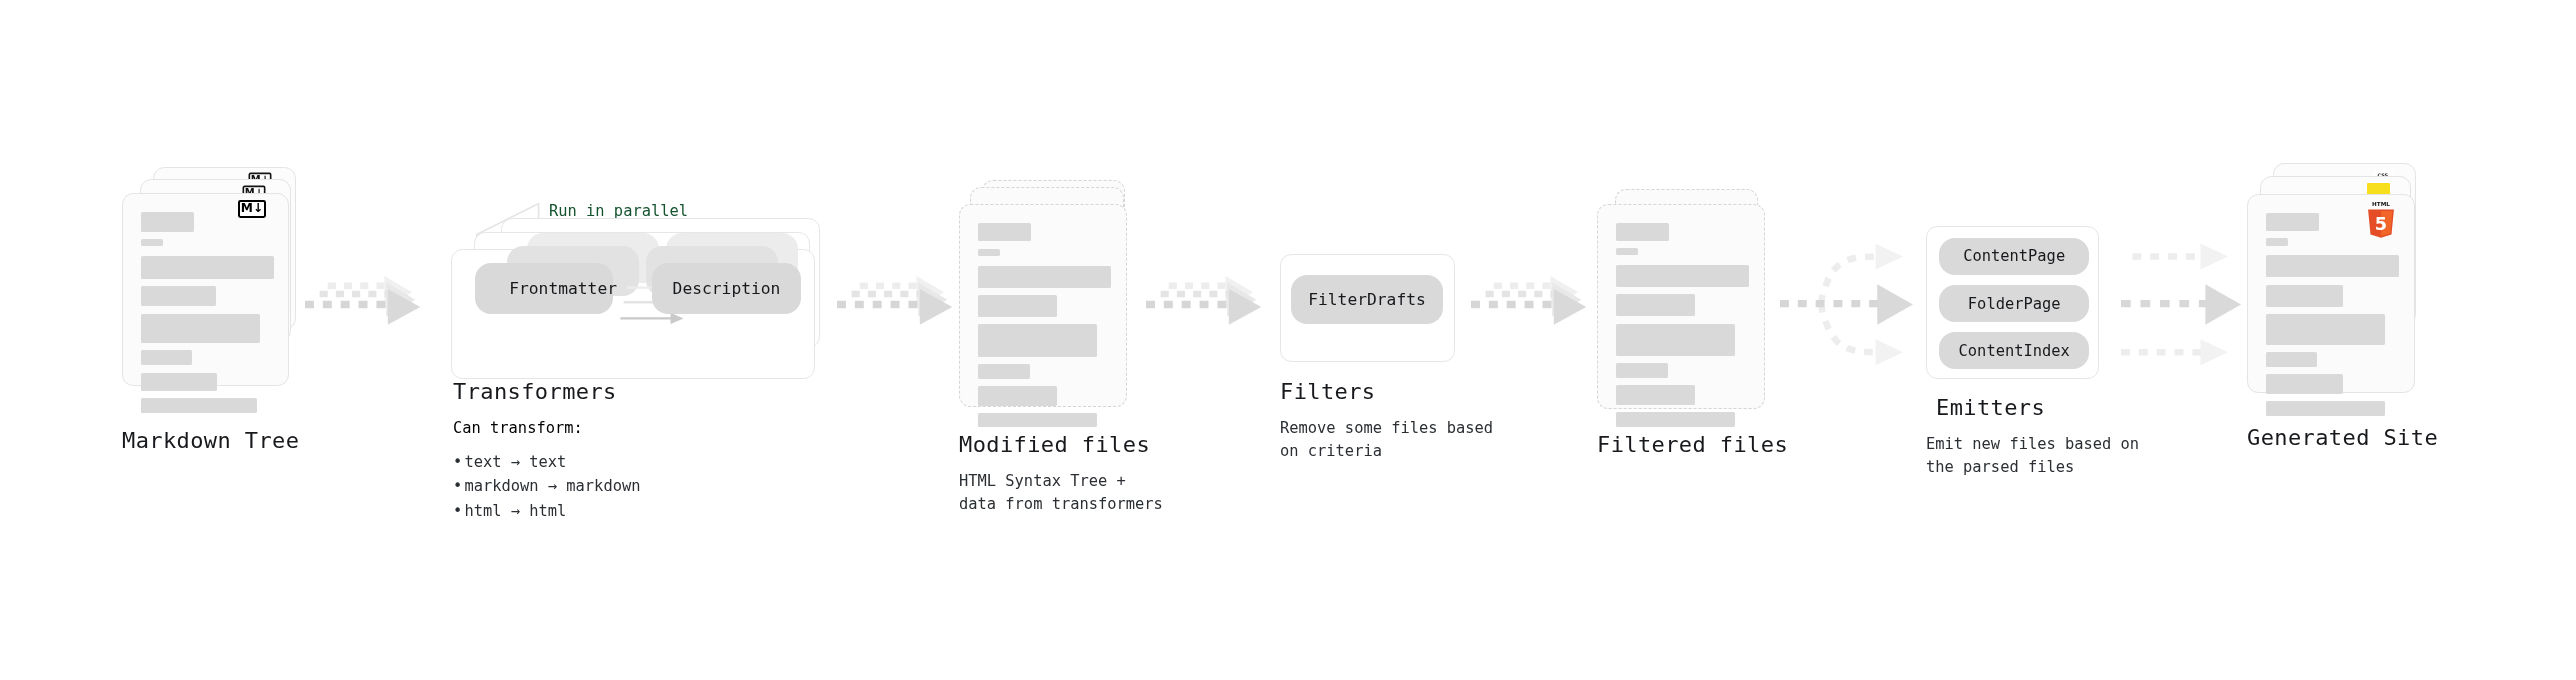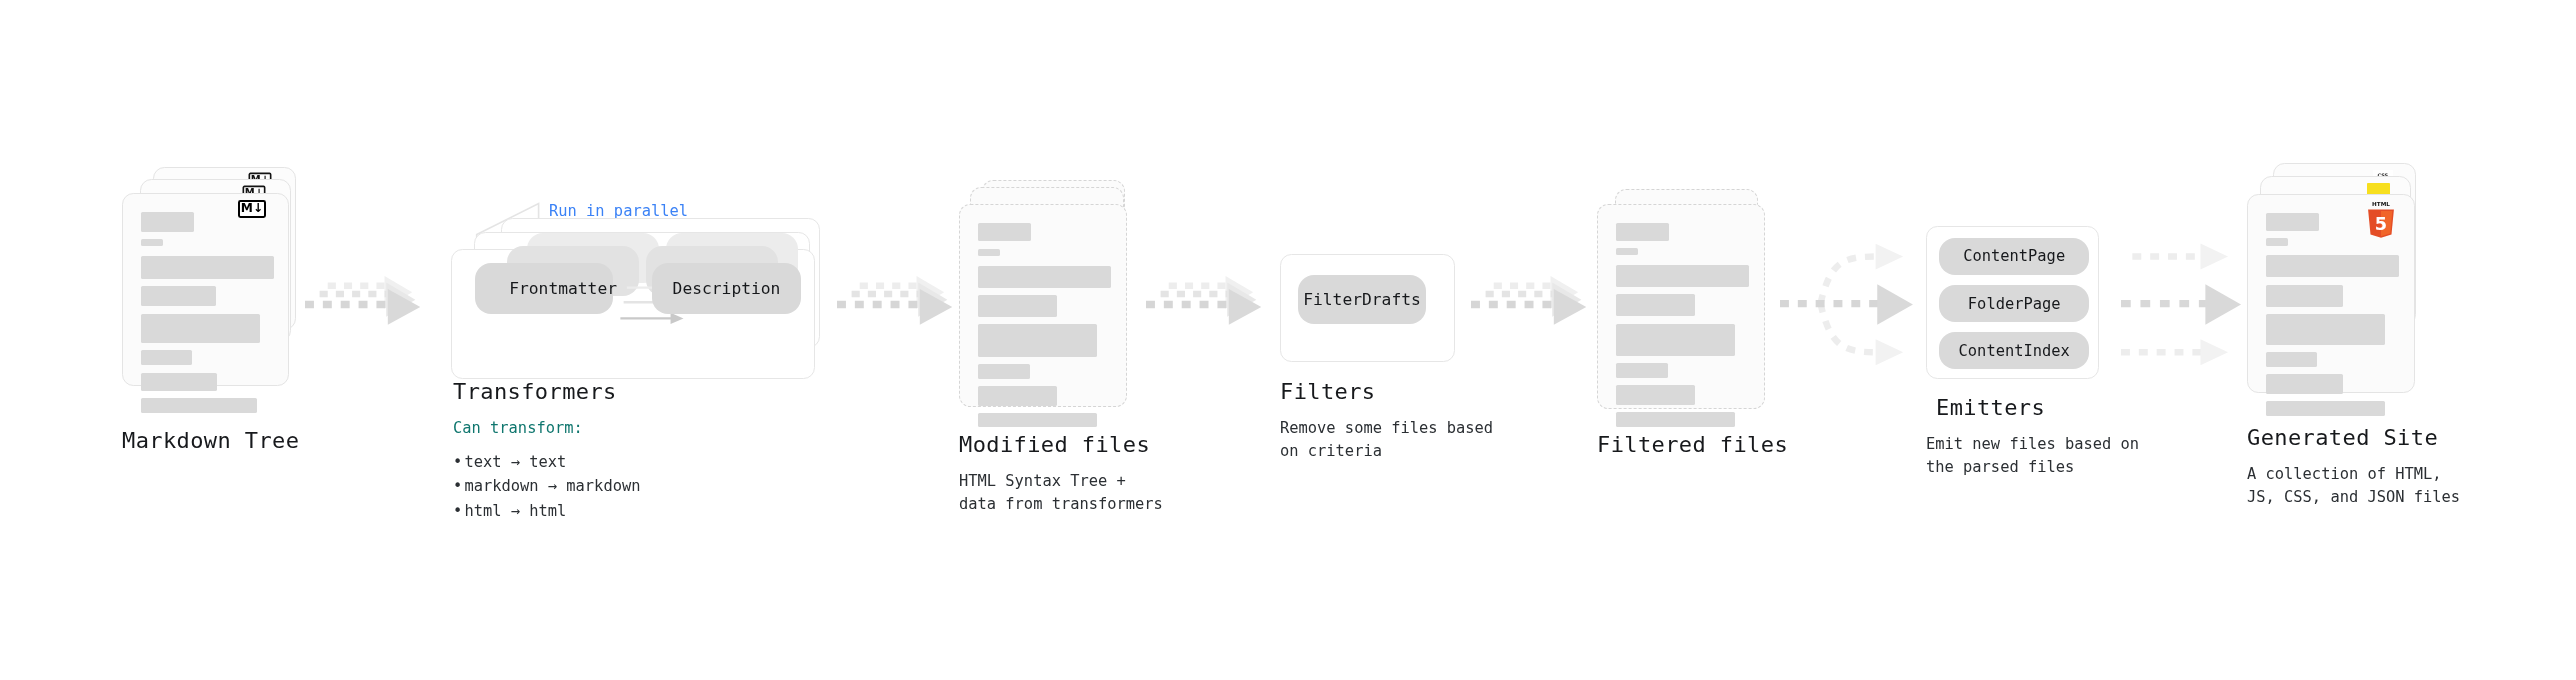--- a/index.html
+++ b/index.html
@@ -24,21 +24,21 @@
     position: absolute;
     font-size: 15.4px;
     line-height: 1.52;
     color: #2b2f33;
     white-space: pre-line;
   }
   .stage-sub {
     position: absolute;
     font-size: 15.4px;
     line-height: 1.52;
-    color: #0f766e;
+    color: #000000;
     white-space: nowrap;
   }
   .bullets { position: absolute; font-size: 15.4px; line-height: 1.58; color:#2b2f33;margin-top:10px; }
   .bullets div { white-space: nowrap; }
   .bullets span.dot { display:inline-block; width:11.4px; }
 
   
   .stack { position: absolute; }
   .card {
     position: absolute;
@@ -95,21 +95,21 @@
     font-size: 16.3px; color:#17191c;
     white-space: nowrap;
   }
   .pill.ghost1 { background:#e2e2e2; }
   .pill.ghost2 { background:#ececec; }
 
   
   .annot {
     position:absolute;
     font-size: 15.4px;
-    color:#3b82f6;
+    color:#14532d;
     white-space:nowrap;
   }
   svg { position:absolute; overflow:visible; }
 </style>
 </head>
 <body>
 
 <div id="stage">
 
   <div class="stack" style="left:122px; top:167px; width:187px; height:236px;">
@@ -239,21 +239,21 @@
       <line x1="18" y1="22" x2="108" y2="22"></line>
     </g>
     <polygon points="100,8 136,29 100,50" fill="#e8e8e8"></polygon>
     <g stroke="#d6d6d6" stroke-width="9" stroke-dasharray="11 11" fill="none">
       <line x1="0" y1="35" x2="110" y2="35"></line>
     </g>
     <polygon points="102,16 142,38 102,60" fill="#d9d9d9"></polygon>
   </svg>
 
   <div class="groupbox" style="left:1280px; top:254px; width:175px; height:108px;">
-    <div class="pill" style="left:17px; top:20.3px; width:128px; height:49px;">
+    <div class="pill" style="left:10px; top:20.3px; width:152px; height:49px;">
       <span>FilterDrafts</span>
     </div>
   </div>
 
   <div class="stage-title" style="left:1280px; top:379px;">Filters</div>
   <div class="stage-desc" style="left:1280px; top:417px;">Remove some files based
 on criteria</div>
 
   <svg style="left:1471px; top:276px;" width="138" height="57" viewBox="0 0 170 70">
     <g stroke="#ededed" stroke-width="8" stroke-dasharray="10 10" fill="none">
@@ -359,17 +359,15 @@
 
     <svg style="left:116px; top:36px;" width="36" height="42" viewBox="0 0 44 52">
       <text x="22" y="9" text-anchor="middle" font-family="DejaVu Sans, sans-serif" font-size="7" font-weight="700" fill="#111">HTML</text>
       <path d="M6 13 L38 13 L35 44 L22 48 L9 44 Z" fill="#e44d26"></path>
       <path d="M22 15 L36 15 L33.5 42.6 L22 46.2 Z" fill="#f16529"></path>
       <text x="22" y="38" text-anchor="middle" font-family="DejaVu Sans, sans-serif" font-size="22" font-weight="700" fill="#ffffff">5</text>
     </svg>
   </div>
 
   <div class="stage-title" style="left:2247px; top:425px;">Generated Site</div>
-  <div class="stage-desc" style="left:2247px; top:463px;">A collection of HTML,
-JS, CSS, and JSON files</div>
 
 </div>
 
 
 </body></html>

